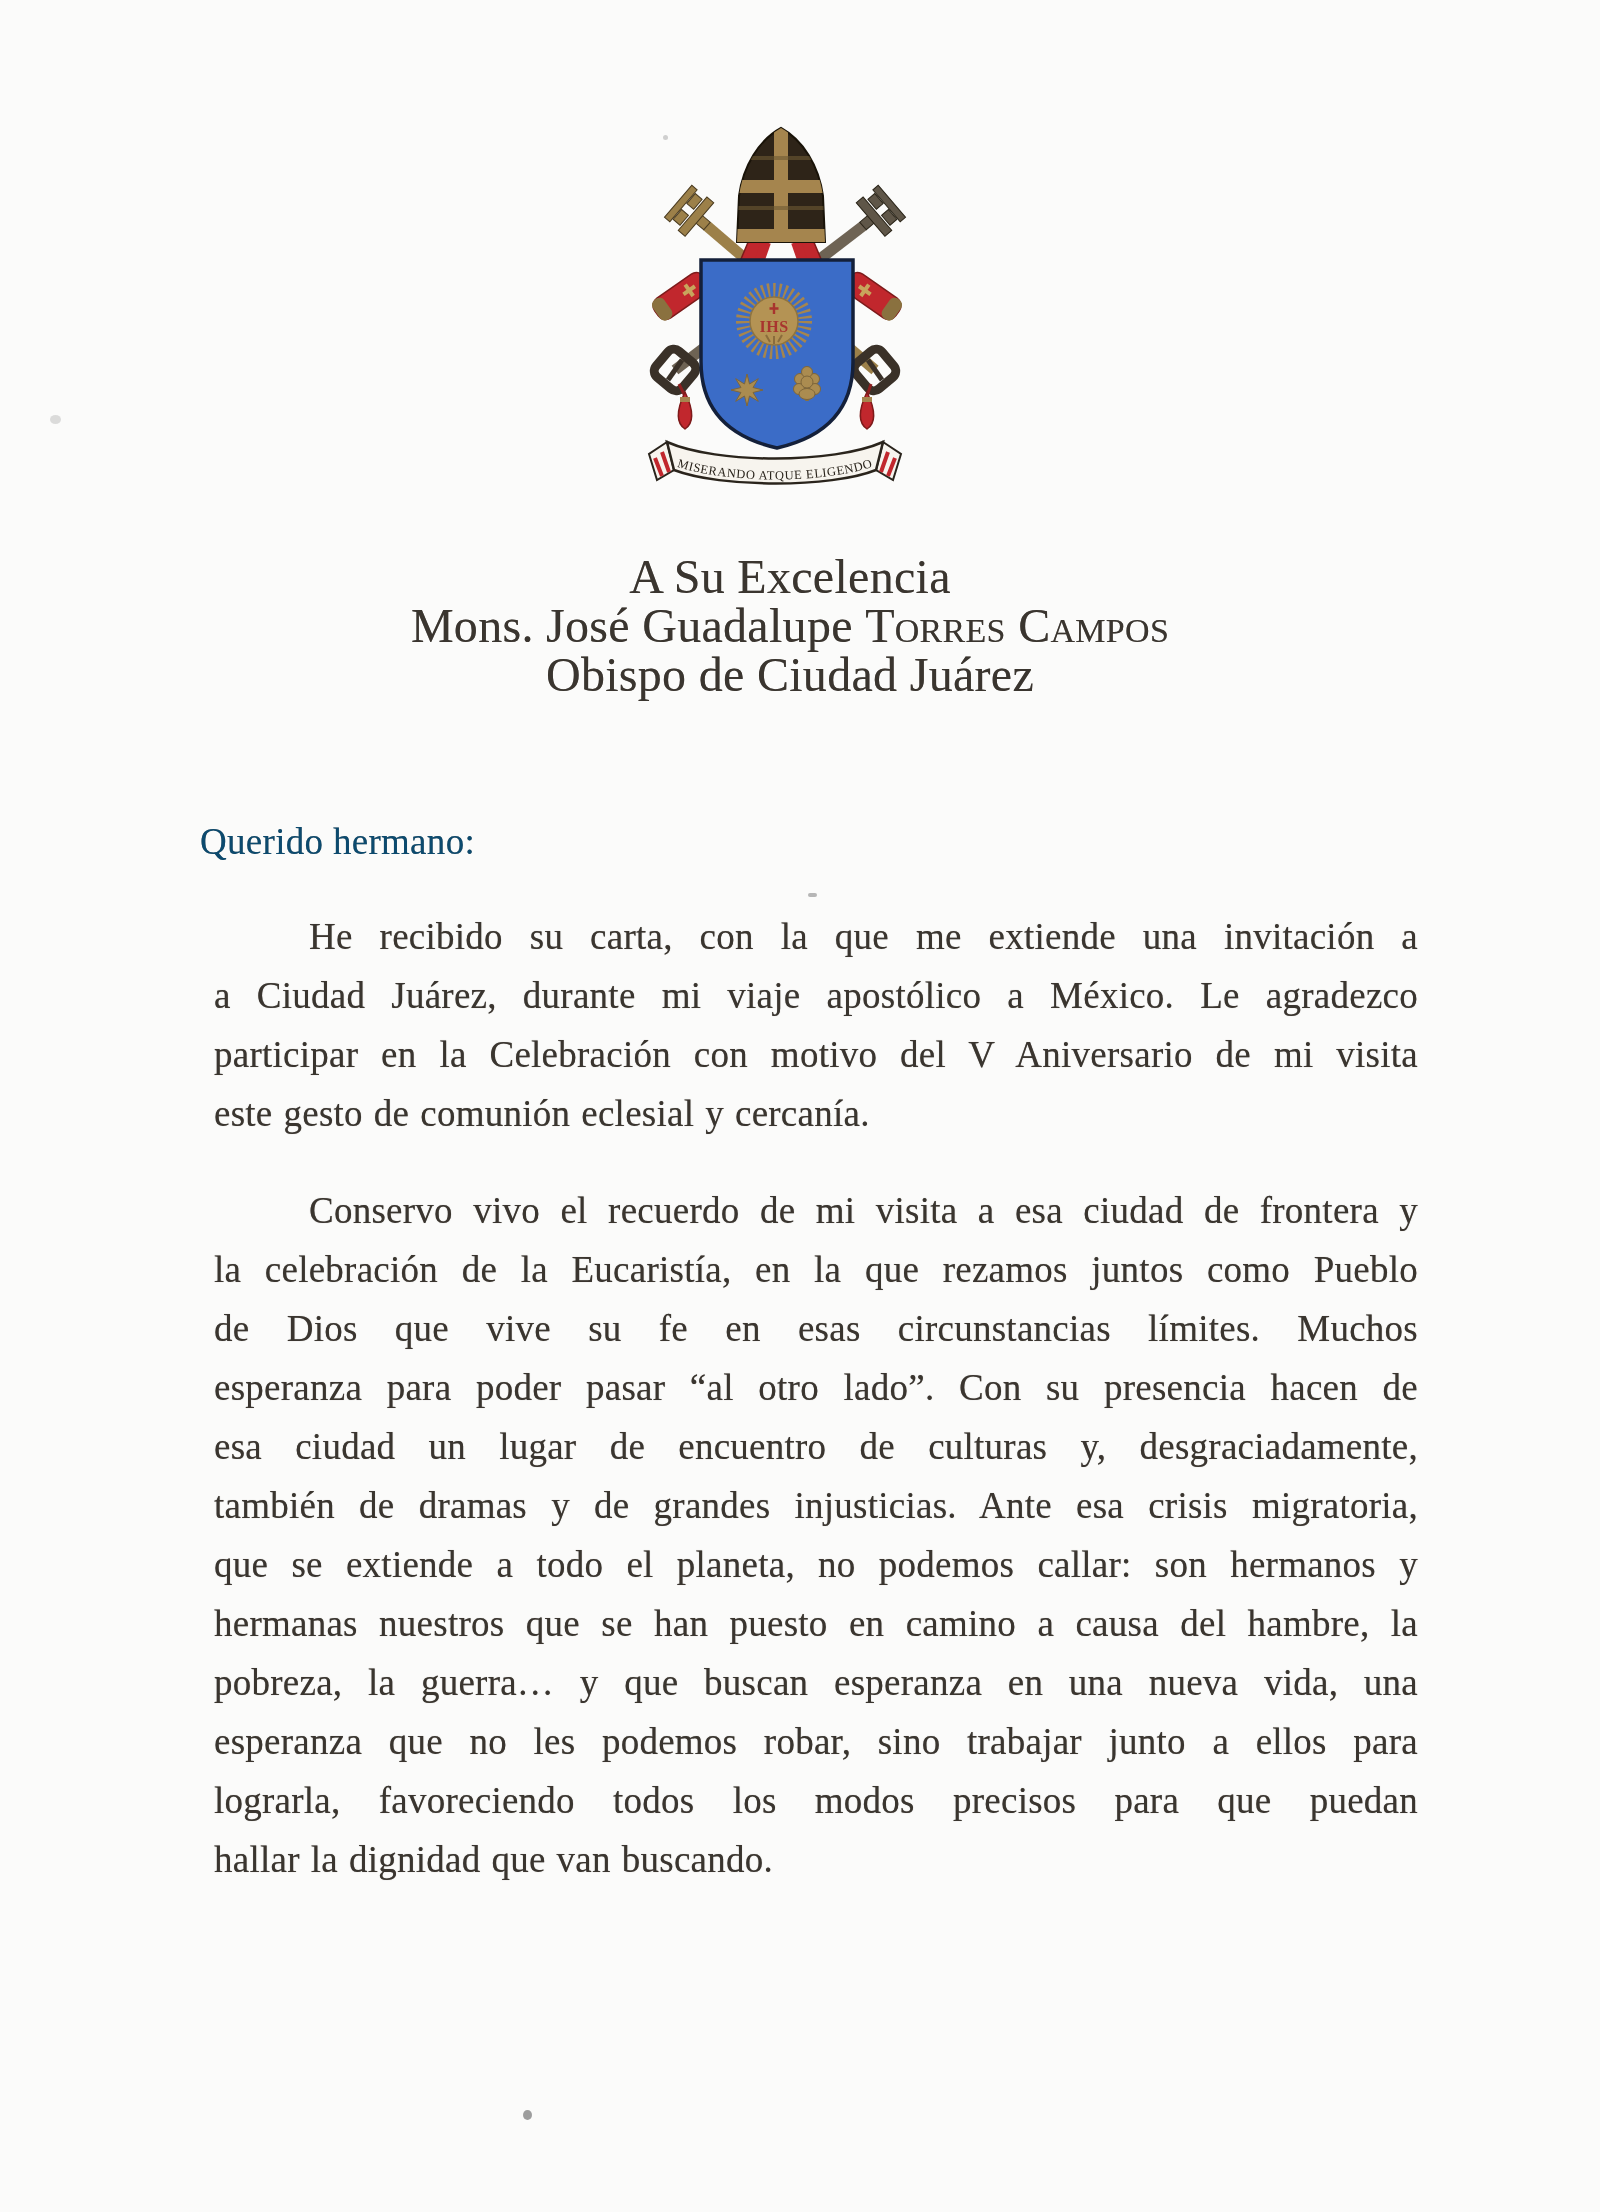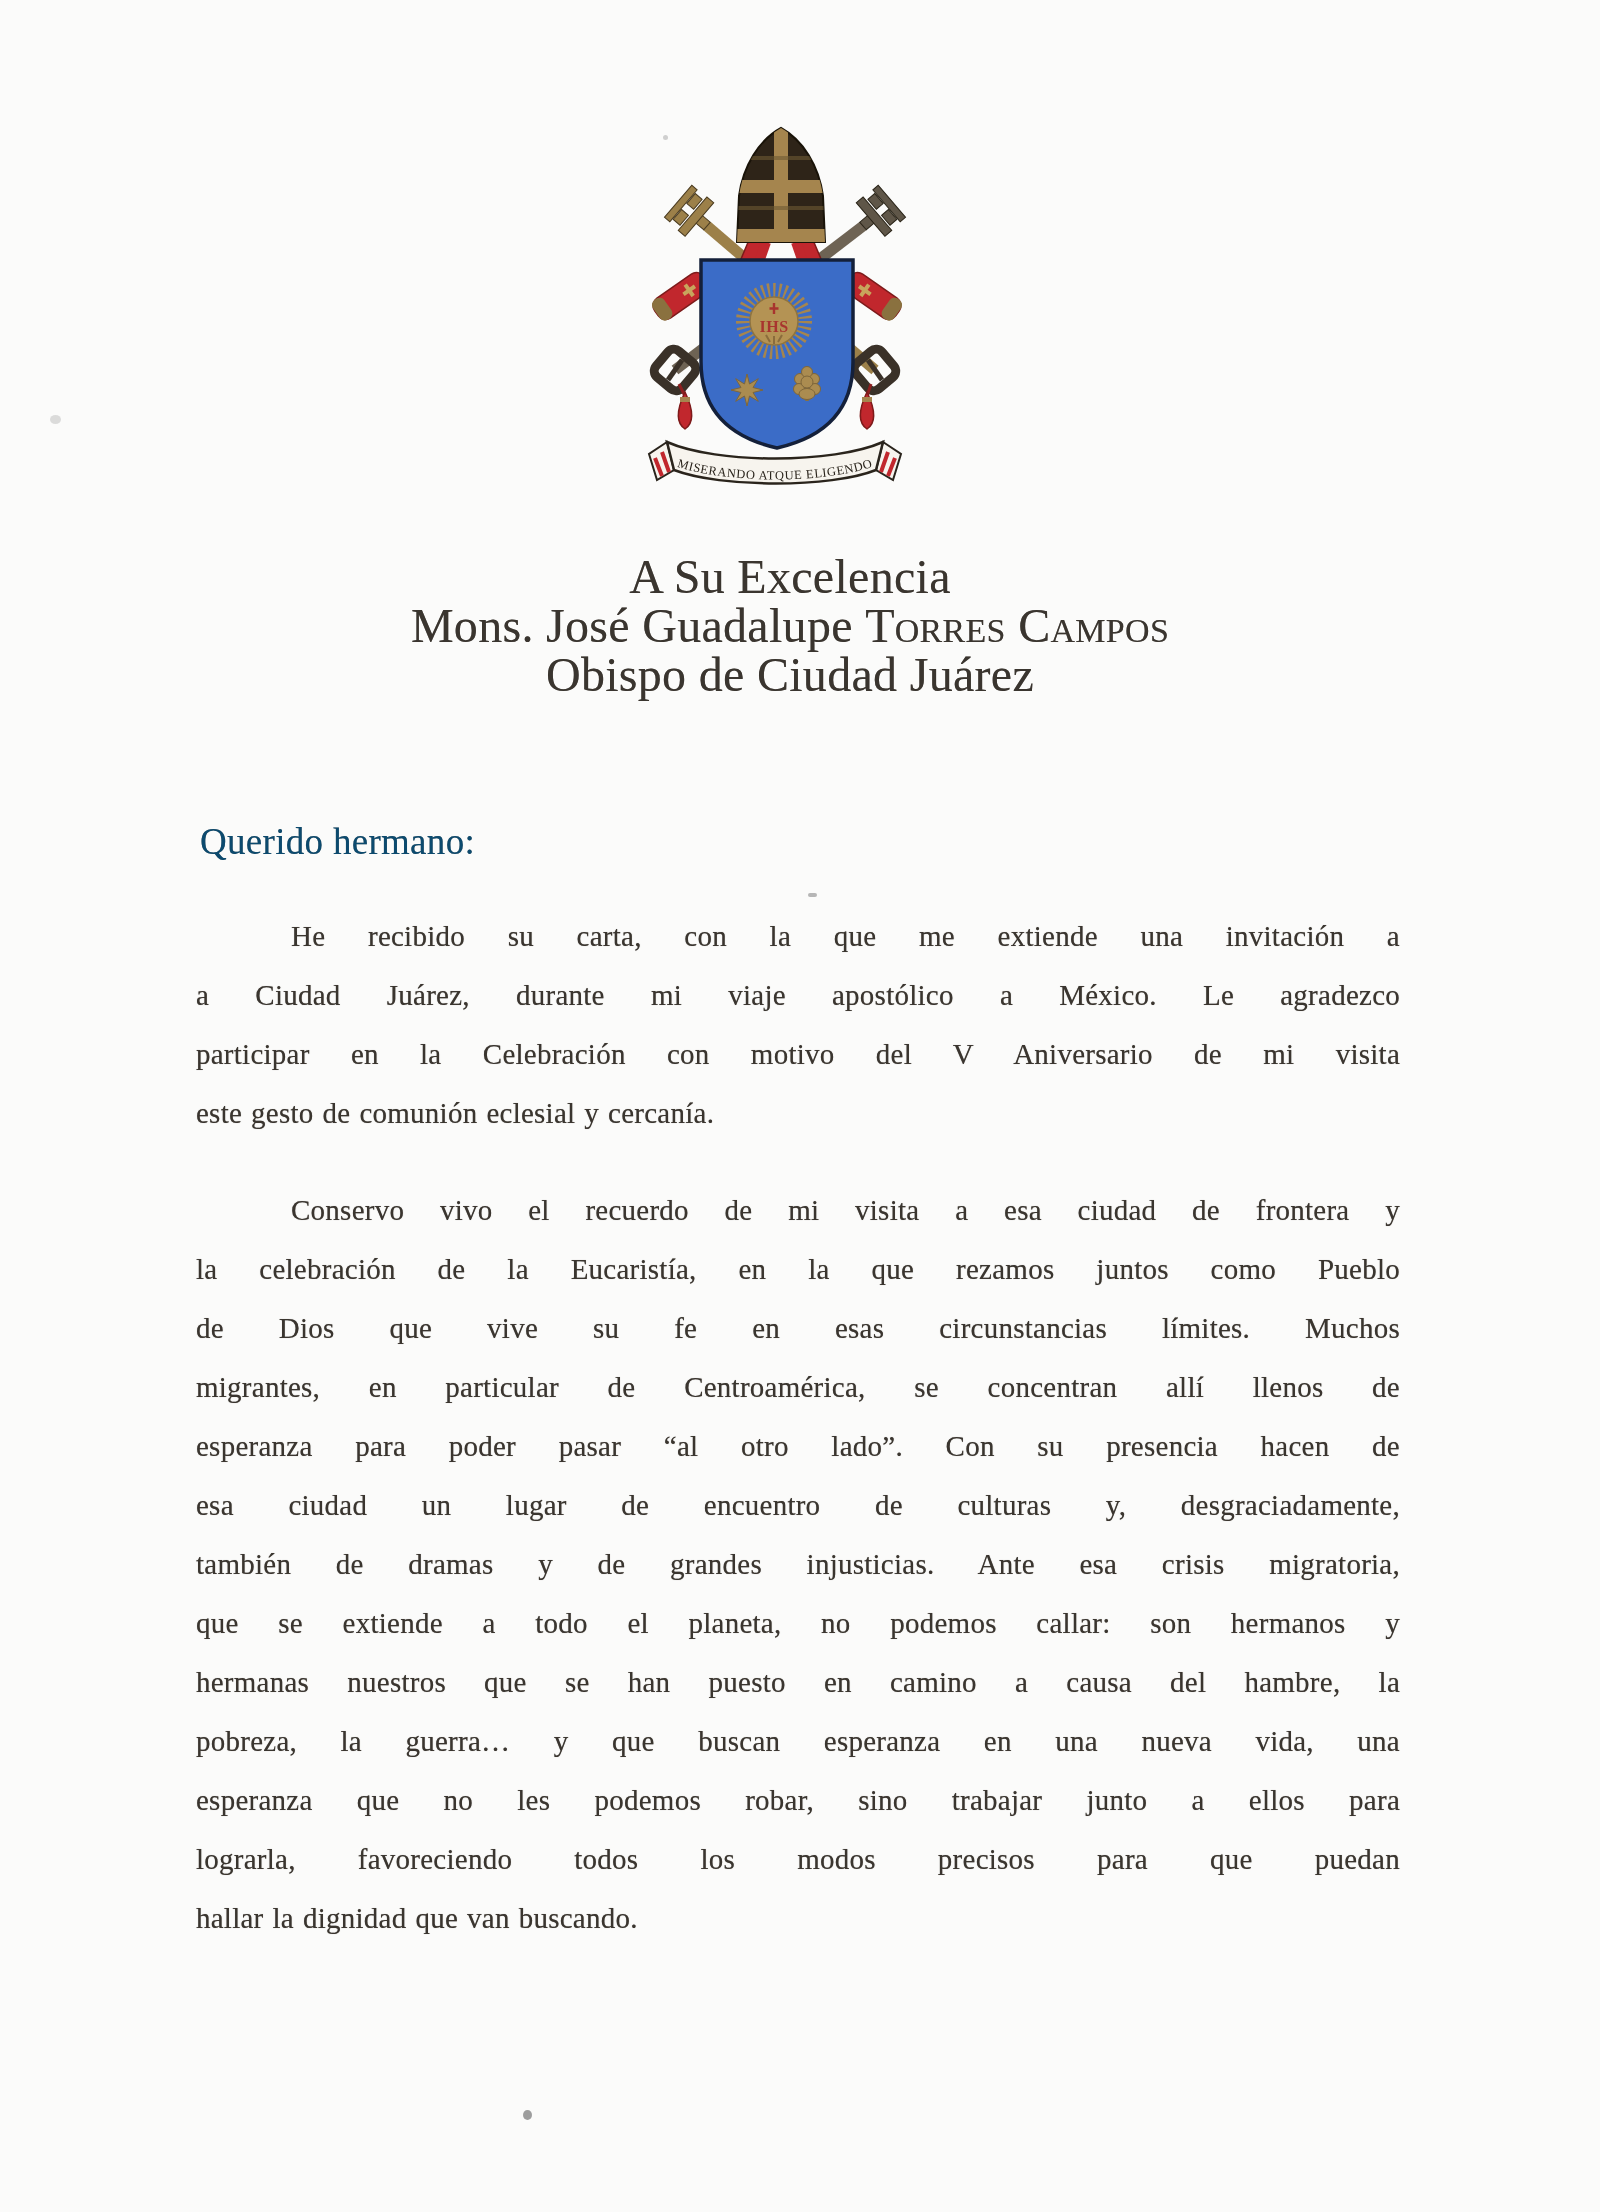--- a/index.html
+++ b/index.html
@@ -31,22 +31,22 @@
   
   .greeting {
     position: absolute; left: 200px; top: 820px;
     font-size: 37px; letter-spacing: 0.3px;
     color: #0c4a6e;
     text-shadow: 0 0 0.6px rgba(58,53,47,.55);
   }
 
   
   .body-text {
-    position: absolute; left: 196px; top: 907px; width: 1204px;
-    font-size: 29px; letter-spacing: 0.25px; word-spacing: 1.5px;
+    position: absolute; left: 214px; top: 907px; width: 1204px;
+    font-size: 37px; letter-spacing: 0.25px; word-spacing: 1.5px;
     color: #3a352f;
     text-shadow: 0 0 0.7px rgba(58,53,47,.6);
   }
   .para { margin: 0 0 38px 0; }
   .tl {
     height: 59px; line-height: 59px;
     text-align: justify; text-align-last: justify;
     white-space: normal;
   }
   .tl.first { text-indent: 95px; }
@@ -182,21 +182,20 @@
     <div class="para">
       <div class="tl first">He recibido su carta, con la que me extiende una invitación a</div>
       <div class="tl">a Ciudad Juárez, durante mi viaje apostólico a México. Le agradezco</div>
       <div class="tl">participar en la Celebración con motivo del V Aniversario de mi visita</div>
       <div class="tl last">este gesto de comunión eclesial y cercanía.</div>
     </div>
     <div class="para">
       <div class="tl first">Conservo vivo el recuerdo de mi visita a esa ciudad de frontera y</div>
       <div class="tl">la celebración de la Eucaristía, en la que rezamos juntos como Pueblo</div>
       <div class="tl">de Dios que vive su fe en esas circunstancias límites. Muchos</div>
-      <div class="tl">migrantes, en particular de Centroamérica, se concentran allí llenos de</div>
       <div class="tl">esperanza para poder pasar “al otro lado”. Con su presencia hacen de</div>
       <div class="tl">esa ciudad un lugar de encuentro de culturas y, desgraciadamente,</div>
       <div class="tl">también de dramas y de grandes injusticias. Ante esa crisis migratoria,</div>
       <div class="tl">que se extiende a todo el planeta, no podemos callar: son hermanos y</div>
       <div class="tl">hermanas nuestros que se han puesto en camino a causa del hambre, la</div>
       <div class="tl">pobreza, la guerra… y que buscan esperanza en una nueva vida, una</div>
       <div class="tl">esperanza que no les podemos robar, sino trabajar junto a ellos para</div>
       <div class="tl">lograrla, favoreciendo todos los modos precisos para que puedan</div>
       <div class="tl last">hallar la dignidad que van buscando.</div>
     </div>

